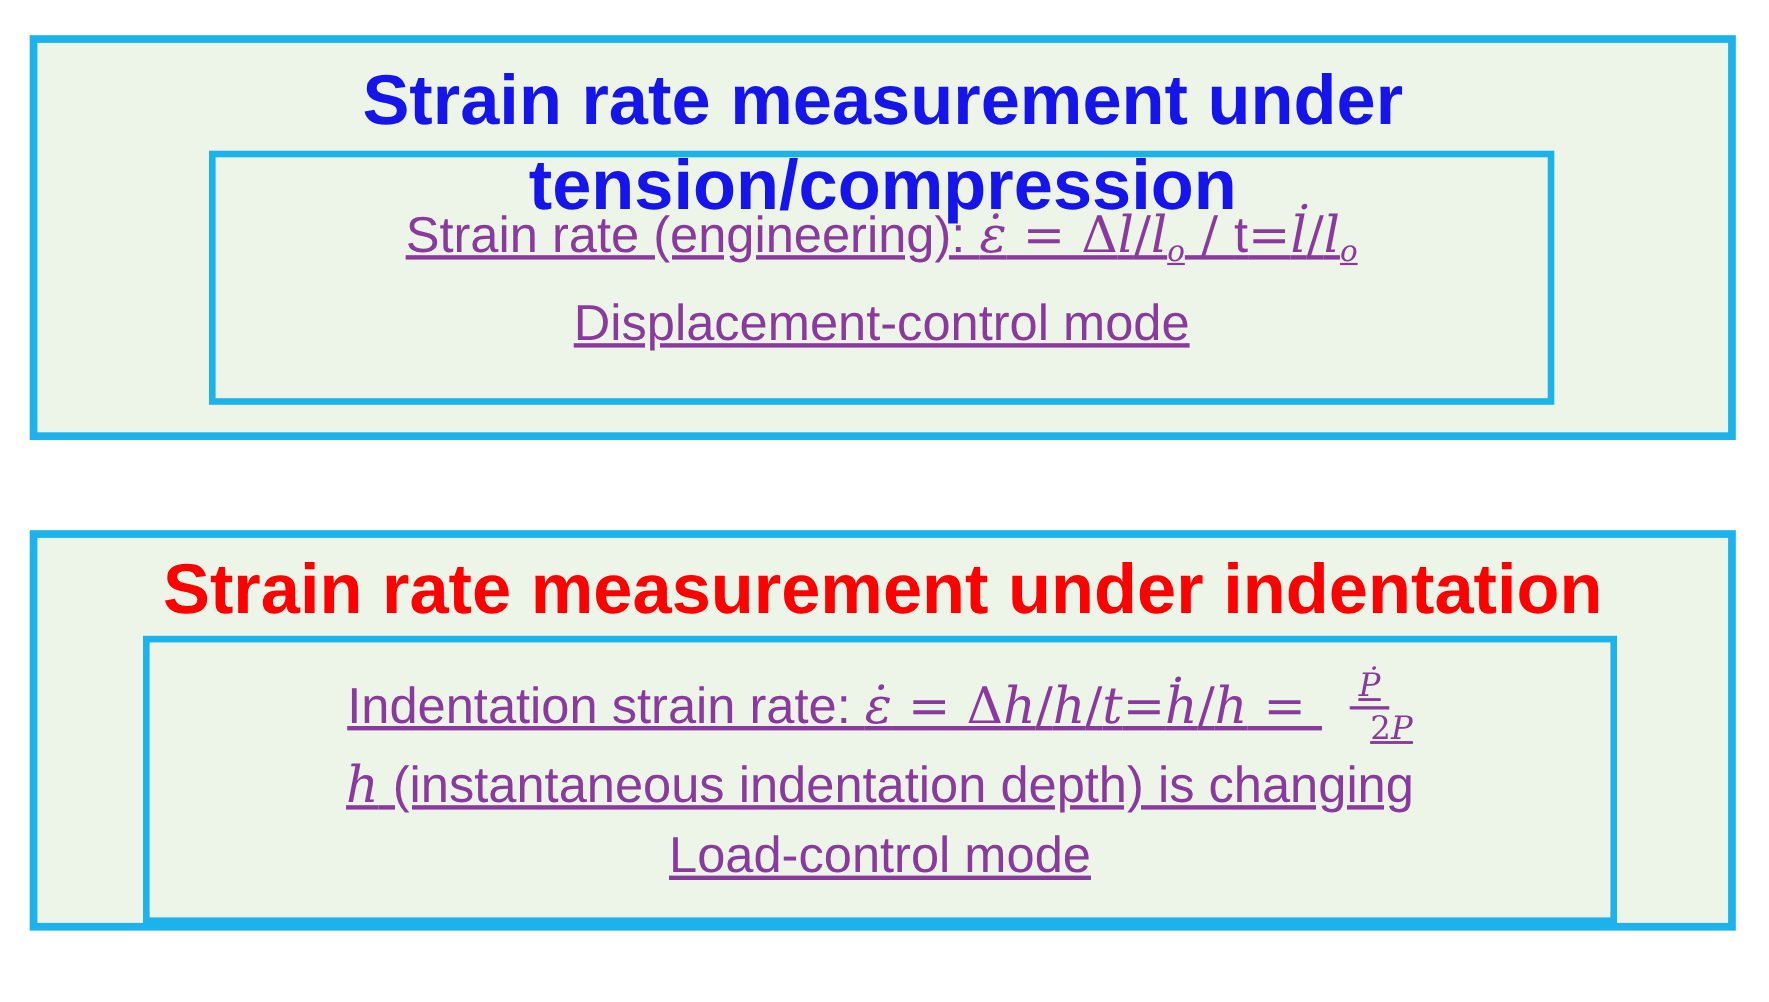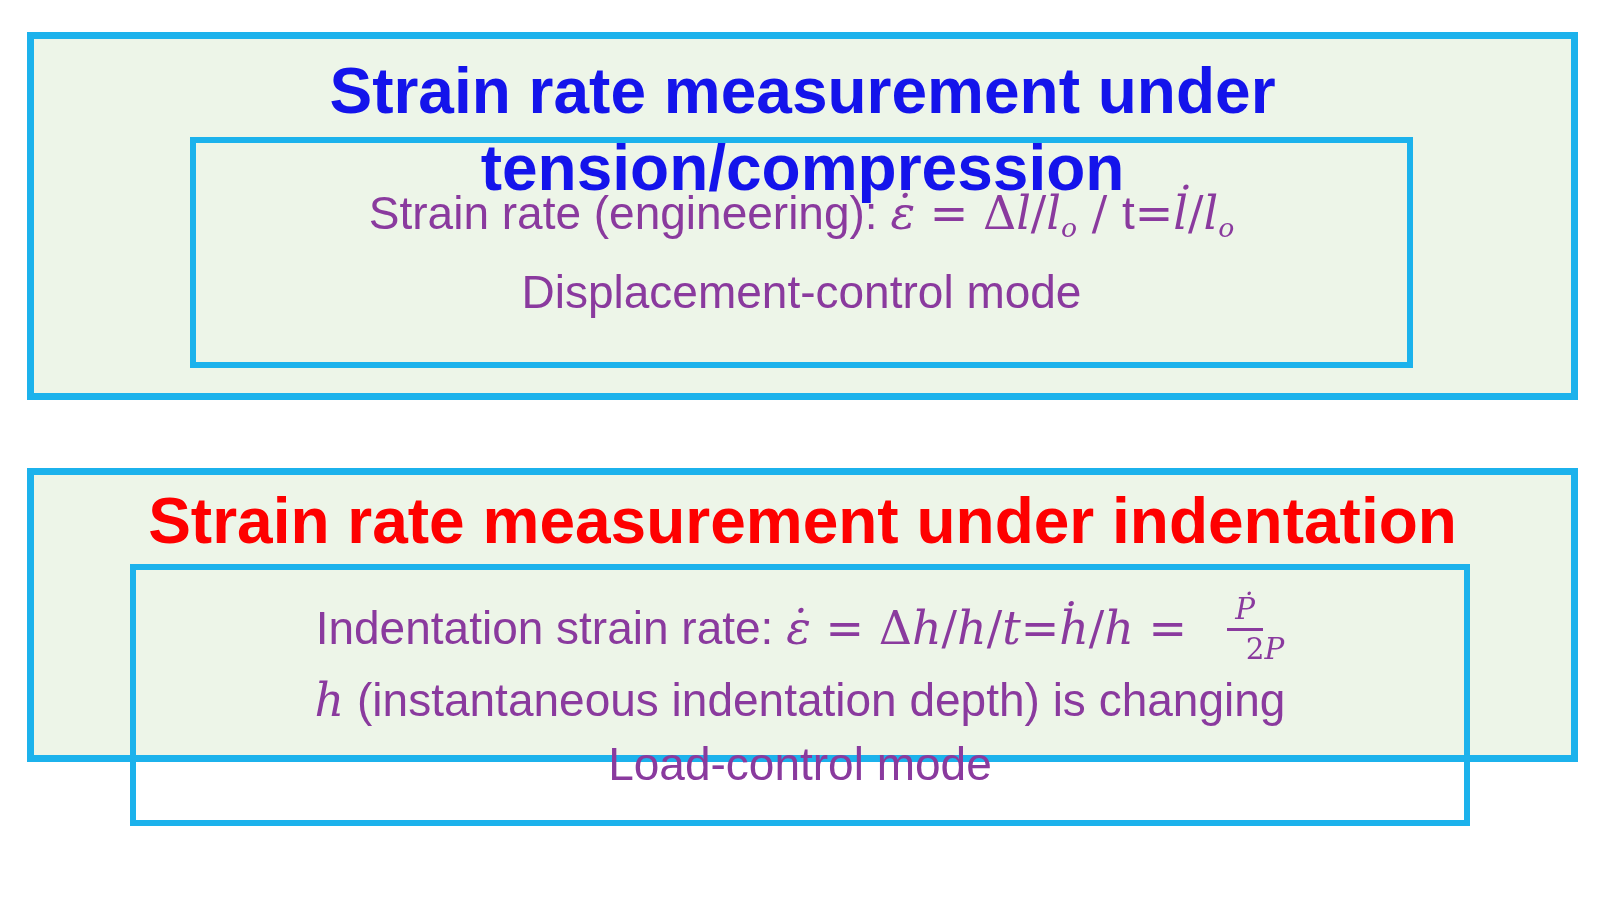--- a/index.html
+++ b/index.html
@@ -12,21 +12,21 @@
   }
   .panel{
     position:absolute;
     left:27px;
     width:1551px;
     background:var(--panel_bg,#edf5e8);
     border:7px solid var(--border,#1cb2ec);
     box-sizing:border-box;
   }
   .panel-tension{top:32px;height:368px;}
-  .panel-indentation{top:468px;height:294px;}
+  .panel-indentation{top:482px;height:364px;}
   .title{
     margin:0;
     text-align:center;
     font-weight:700;
     font-size:64px;
     line-height:1.2;
     font-family:"Liberation Sans", sans-serif;
   }
   .panel-tension .title{padding-top:14px;color:var(--title_tension,#1414eb);}
   .panel-indentation .title{padding-top:8px;color:var(--title_indentation,#fe0000);}
@@ -40,21 +40,21 @@
     color:var(--body_text,#8a3a9e);
   }
   .panel-tension .formula-box{left:156px;top:98px;width:1223px;height:231px;}
   .panel-indentation .formula-box{left:96px;top:89px;width:1340px;height:262px;}
   .line{
     text-align:center;
     font-size:46px;
     line-height:64px;
     white-space:nowrap;
   }
-  .line span{white-space:pre;}
+  .line span{white-space:pre;text-decoration:underline;}
   .seg-sans{font-family:"Liberation Sans", sans-serif;}
   .seg-mr{font-family:"DejaVu Serif","Liberation Serif",serif;}
   .seg-mi{font-family:"DejaVu Serif","Liberation Serif",serif;font-style:italic;}
   .seg-msub{
     font-family:"DejaVu Serif","Liberation Serif",serif;
     font-style:italic;
     font-size:0.58em;
     vertical-align:-0.3em;
   }
   .frac{

